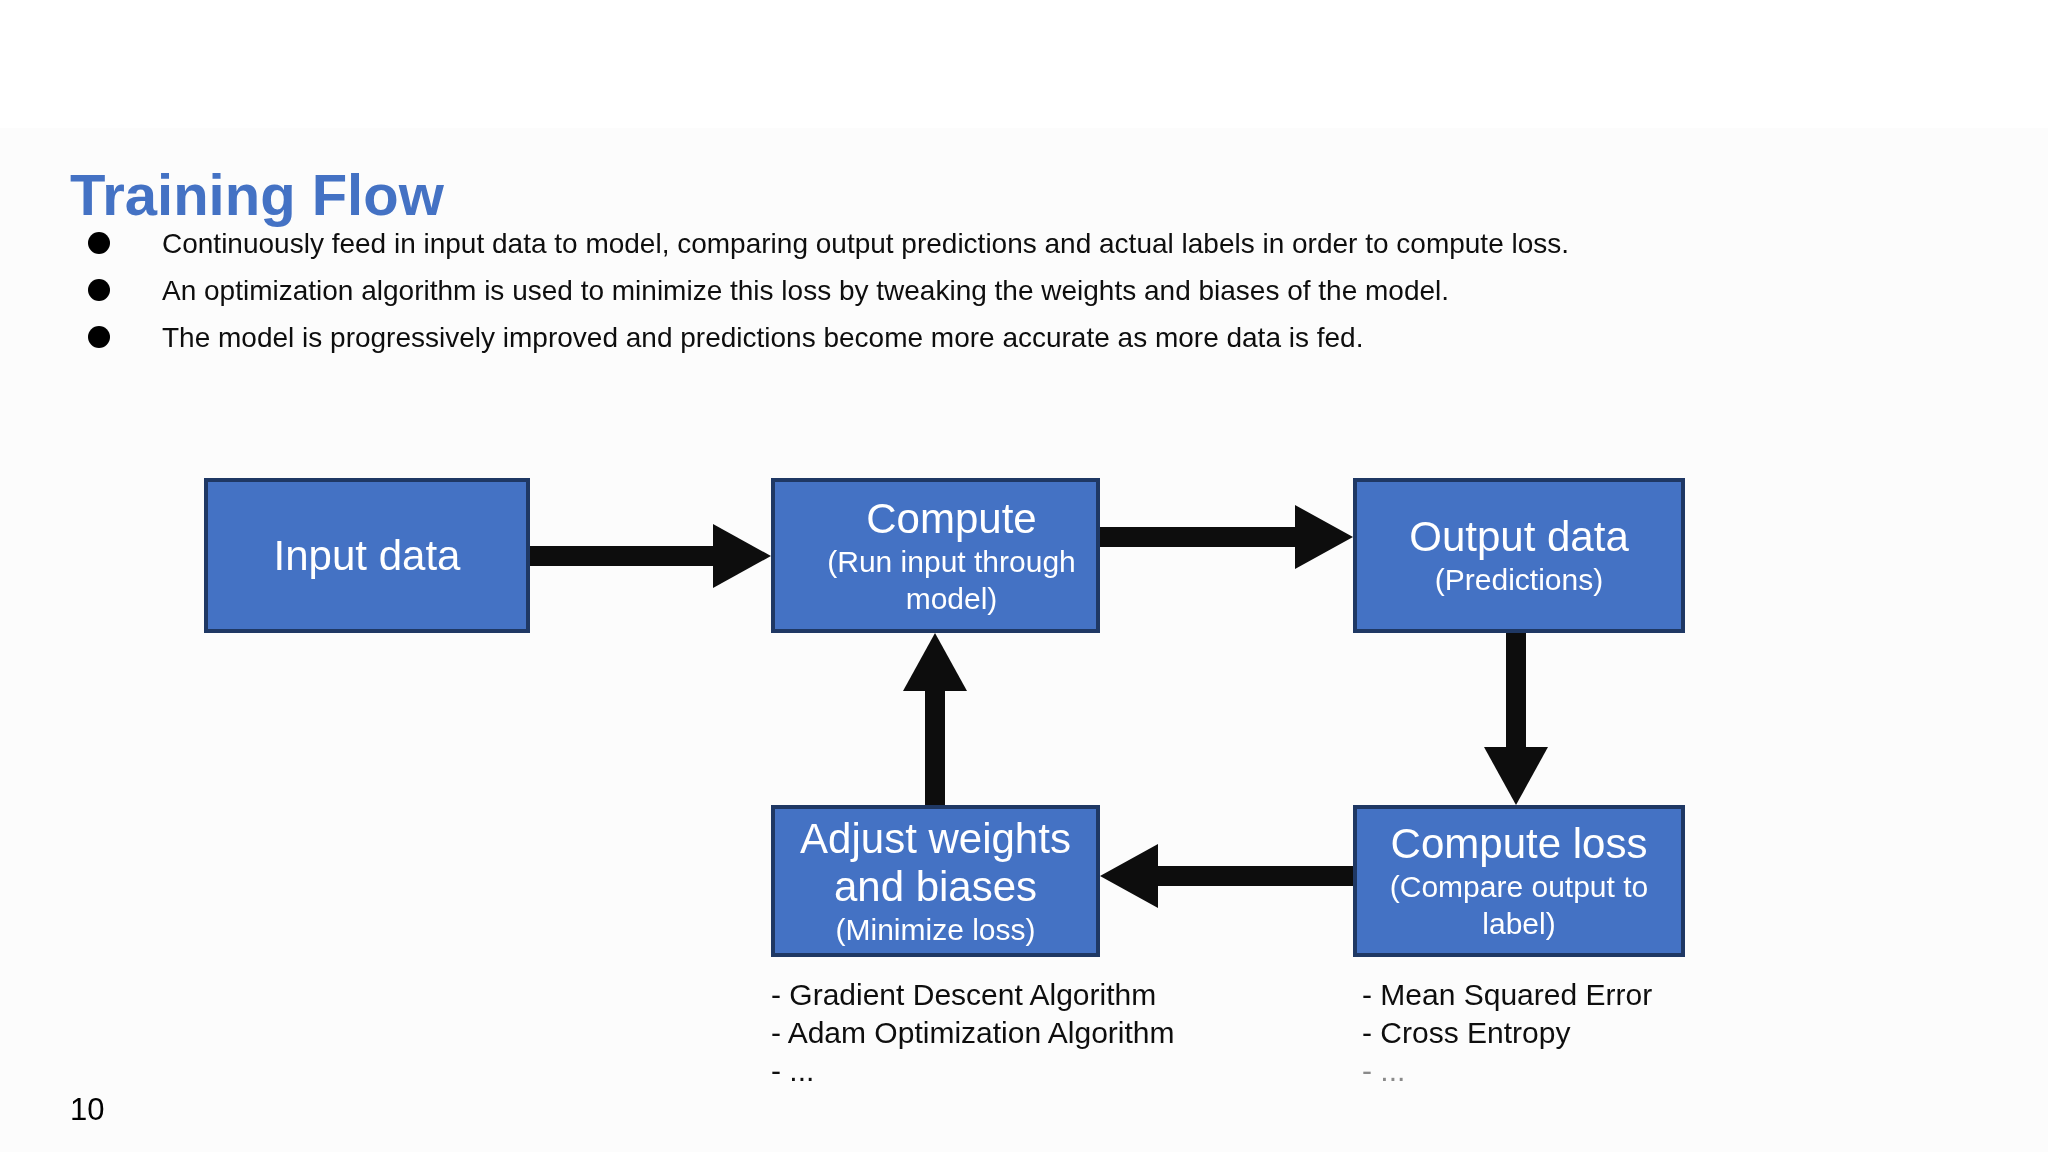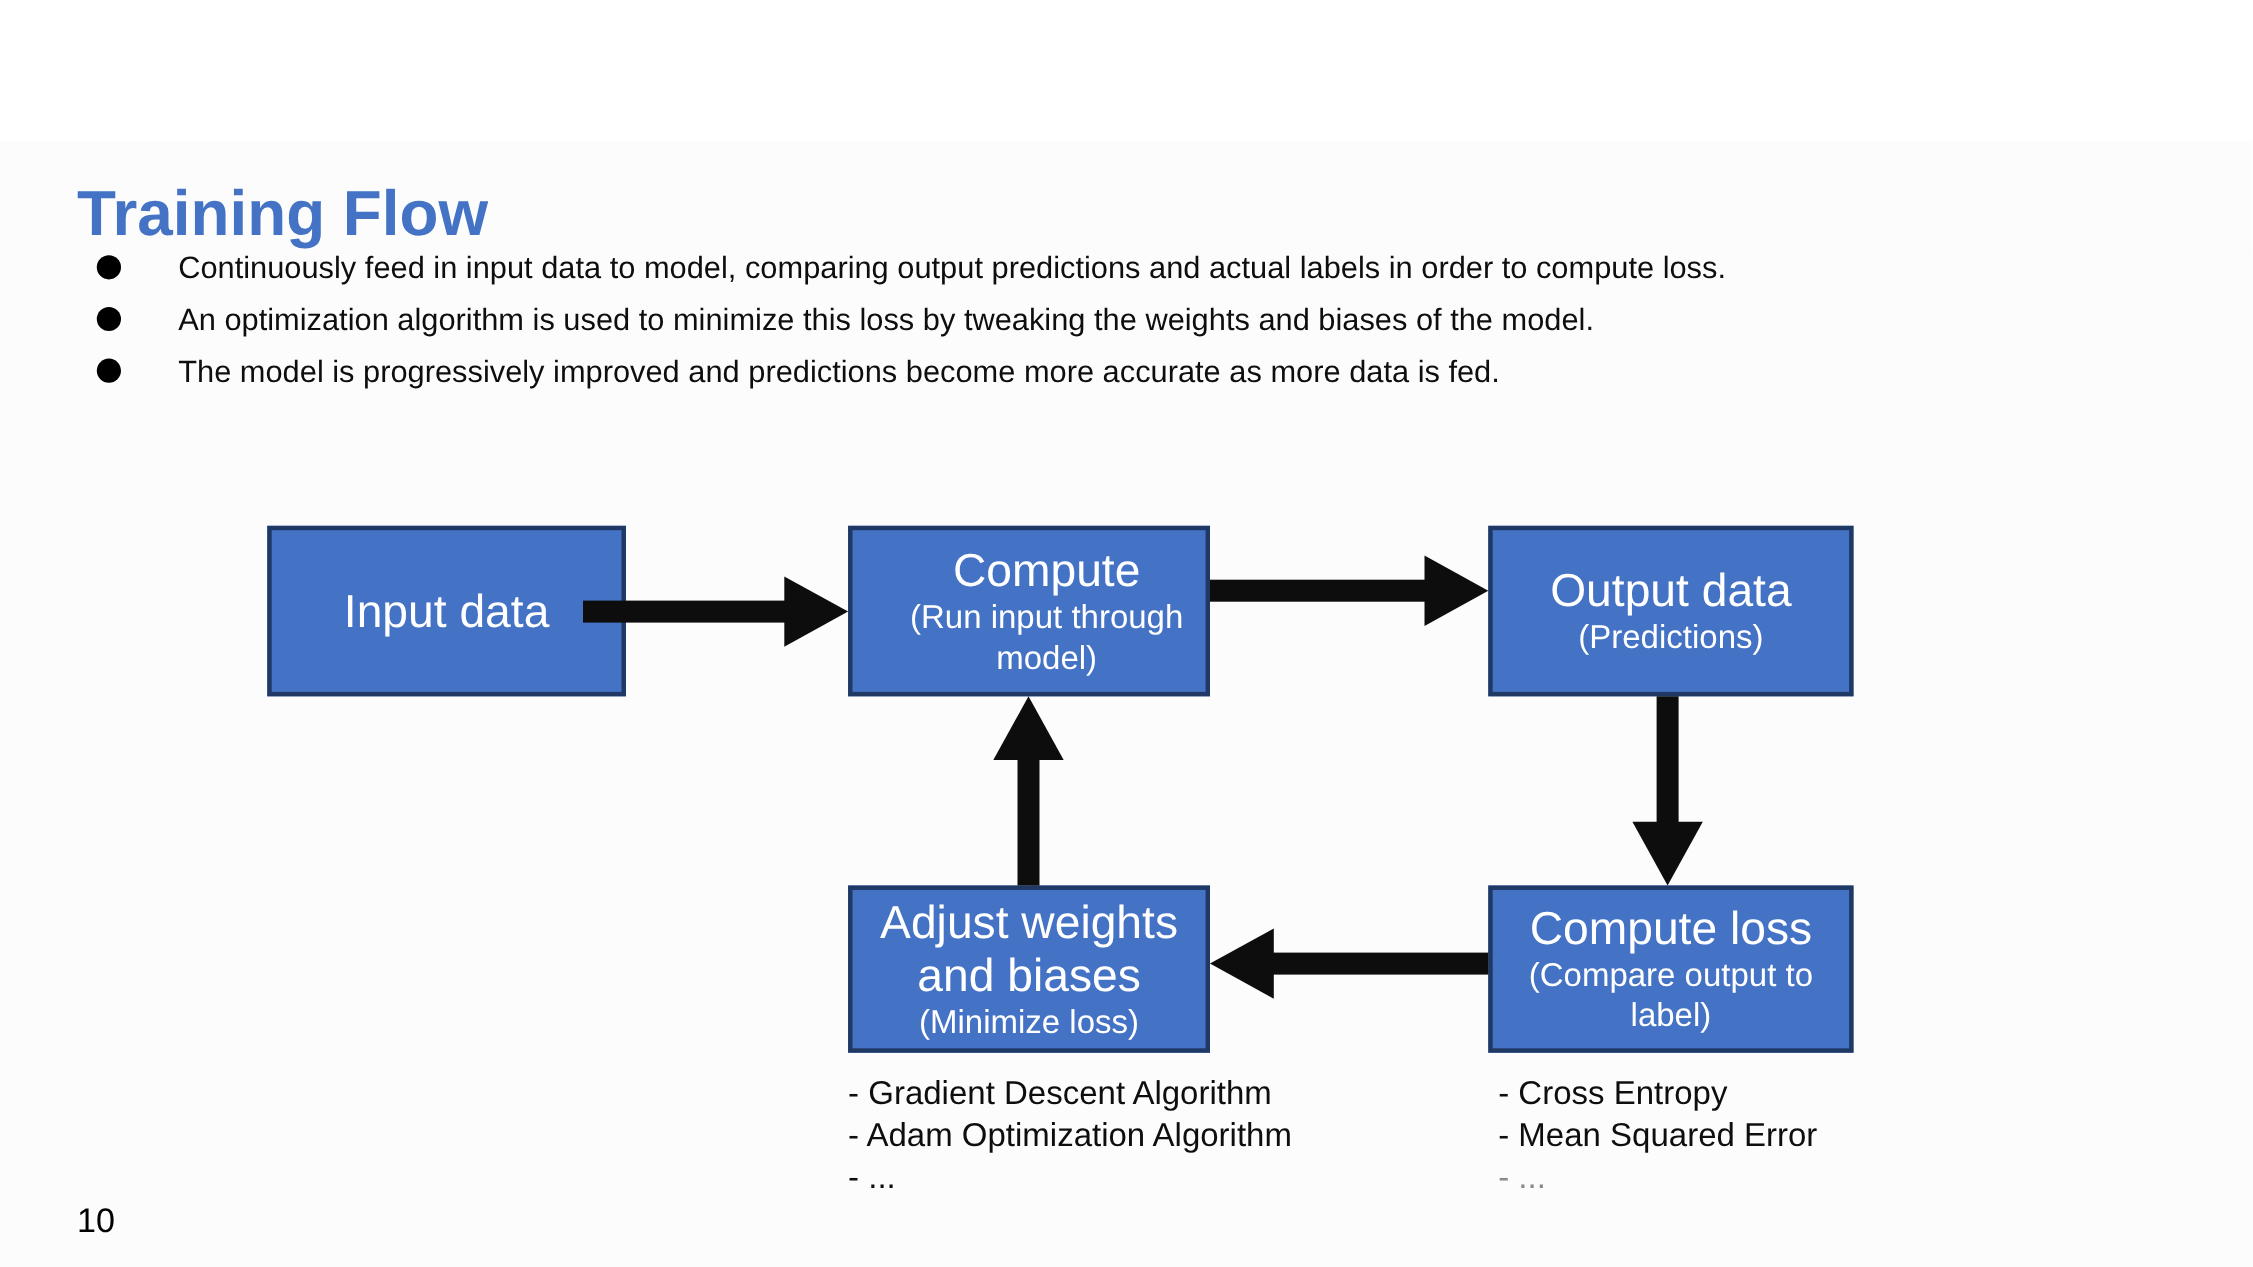--- a/index.html
+++ b/index.html
@@ -114,21 +114,21 @@
     <div class="bullet-item">
       <span class="bullet-dot"></span>
       <span class="bullet-text">An optimization algorithm is used to minimize this loss by tweaking the weights and biases of the model.</span>
     </div>
     <div class="bullet-item">
       <span class="bullet-dot"></span>
       <span class="bullet-text">The model is progressively improved and predictions become more accurate as more data is fed.</span>
     </div>
   </div>
 
-  <div class="flow-box" style="left:204px; top:478px; width:326px; height:155px;margin-left:39px;">
+  <div class="flow-box" style="left:204px; top:478px; width:326px; height:155px;">
     <div class="box-title">Input data</div>
   </div>
 
   <div class="flow-box" style="left:771px; top:478px; width:329px; height:155px;padding-left:32px;">
     <div class="box-title">Compute</div>
     <div class="box-subtitle">(Run input through model)</div>
   </div>
 
   <div class="flow-box" style="left:1353px; top:478px; width:332px; height:155px;">
     <div class="box-title">Output data</div>
@@ -170,20 +170,20 @@
     <div class="arrow-head head-up" style="left:903px; top:633px;"></div>
   </div>
 
   <div class="note-list" style="left:771px; top:976px;">
     <div>- Gradient Descent Algorithm</div>
     <div>- Adam Optimization Algorithm</div>
     <div>- ...</div>
   </div>
 
   <div class="note-list" style="left:1362px; top:976px;">
+    <div>- Mean Squared Error</div>
     <div>- Cross Entropy</div>
-    <div>- Mean Squared Error</div>
     <div class="note-muted">- ...</div>
   </div>
 
   <div class="page-number">10</div>
 
 </div>
 
 </body></html>

